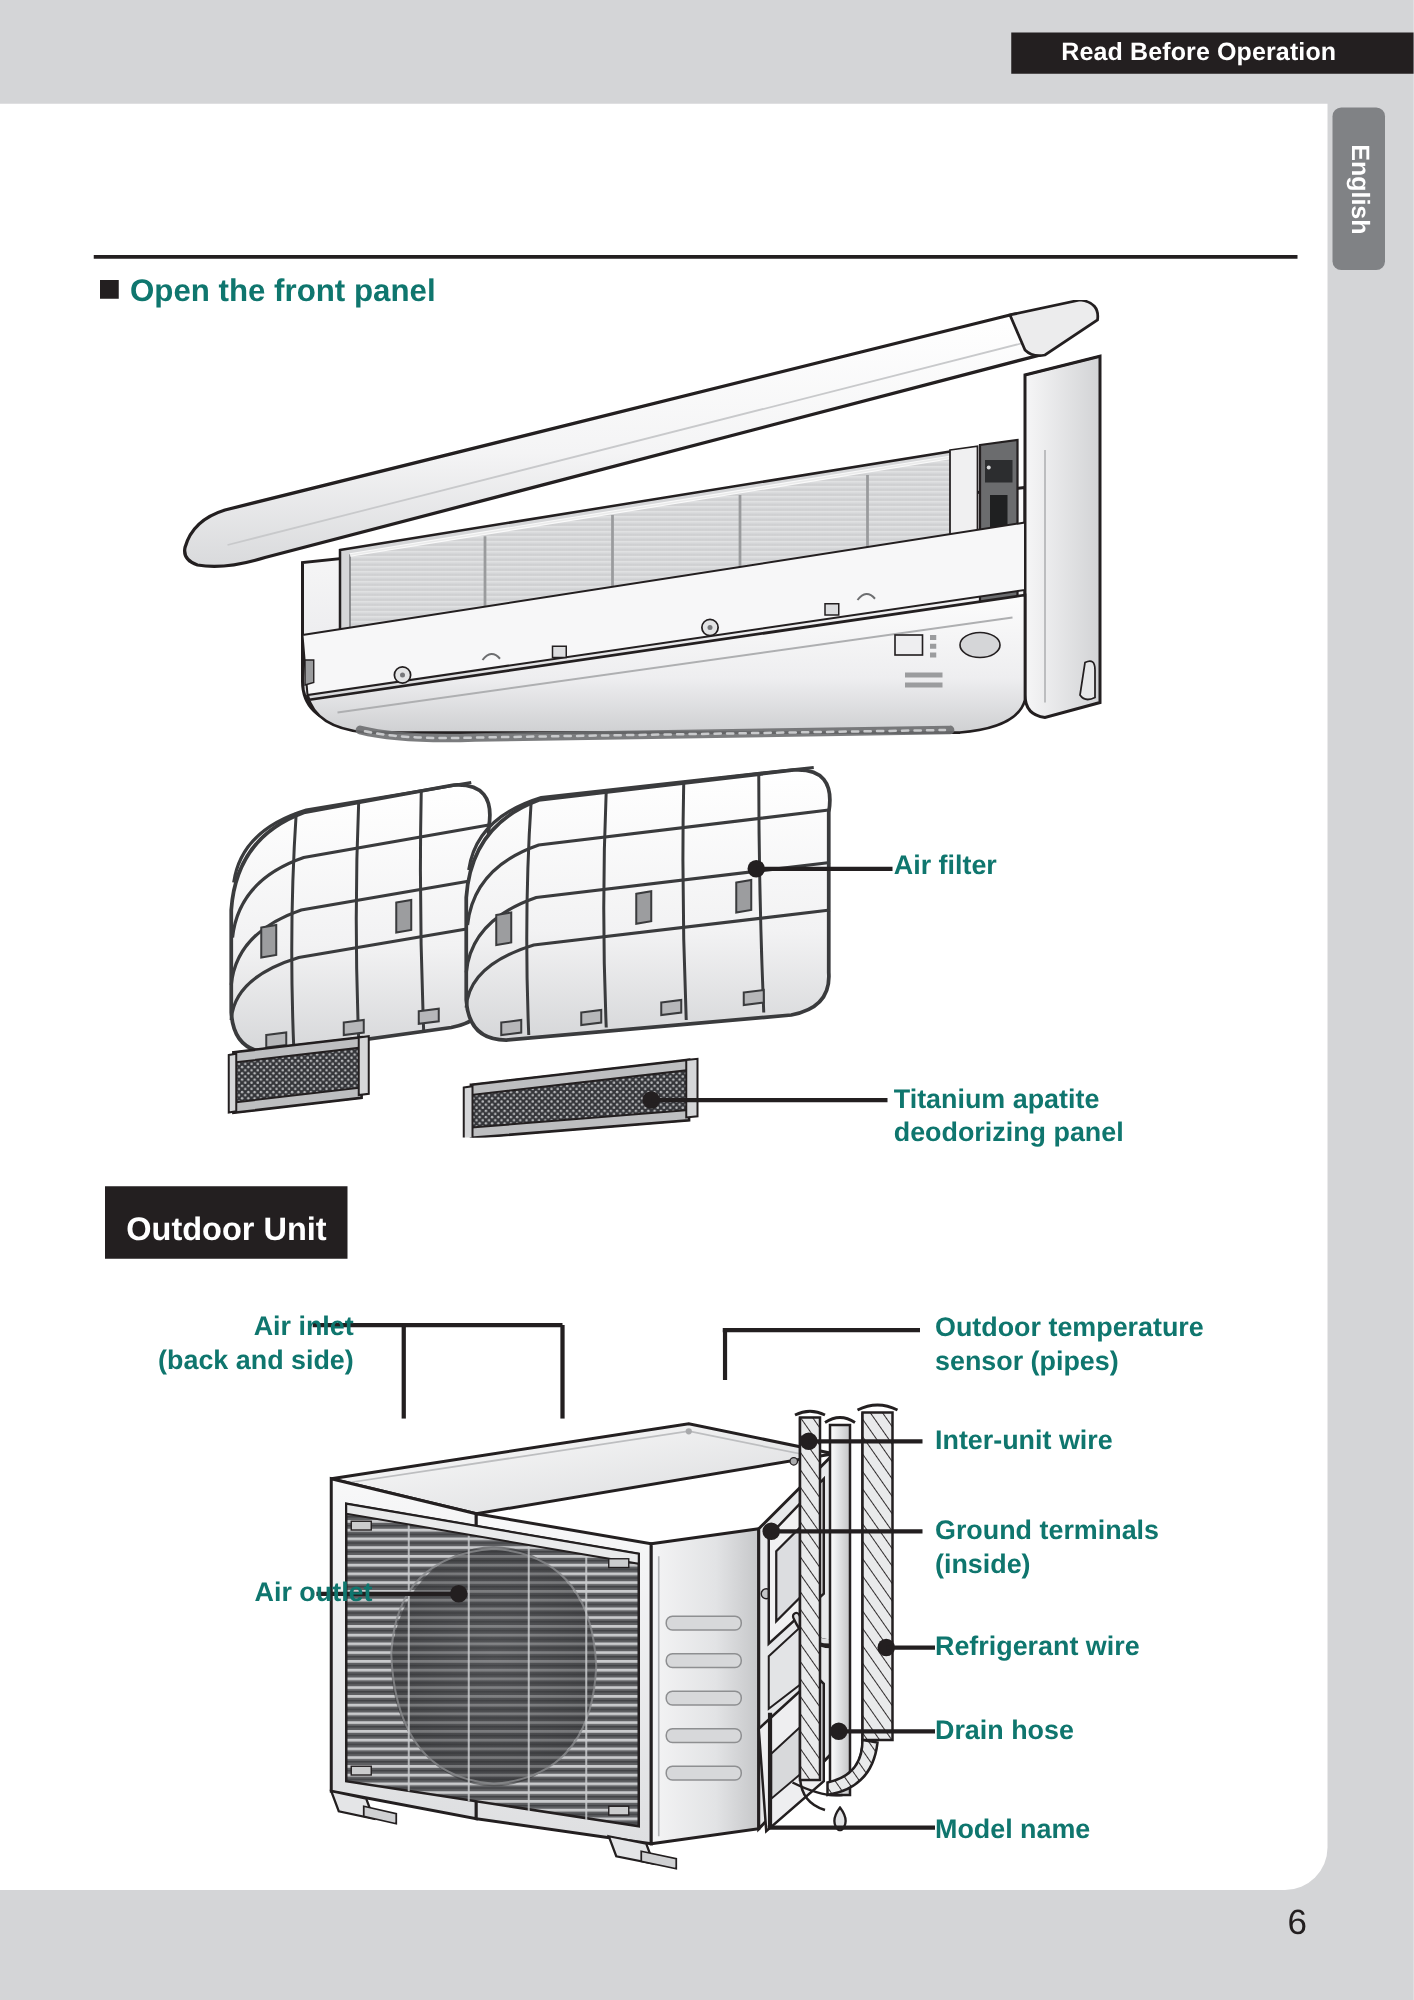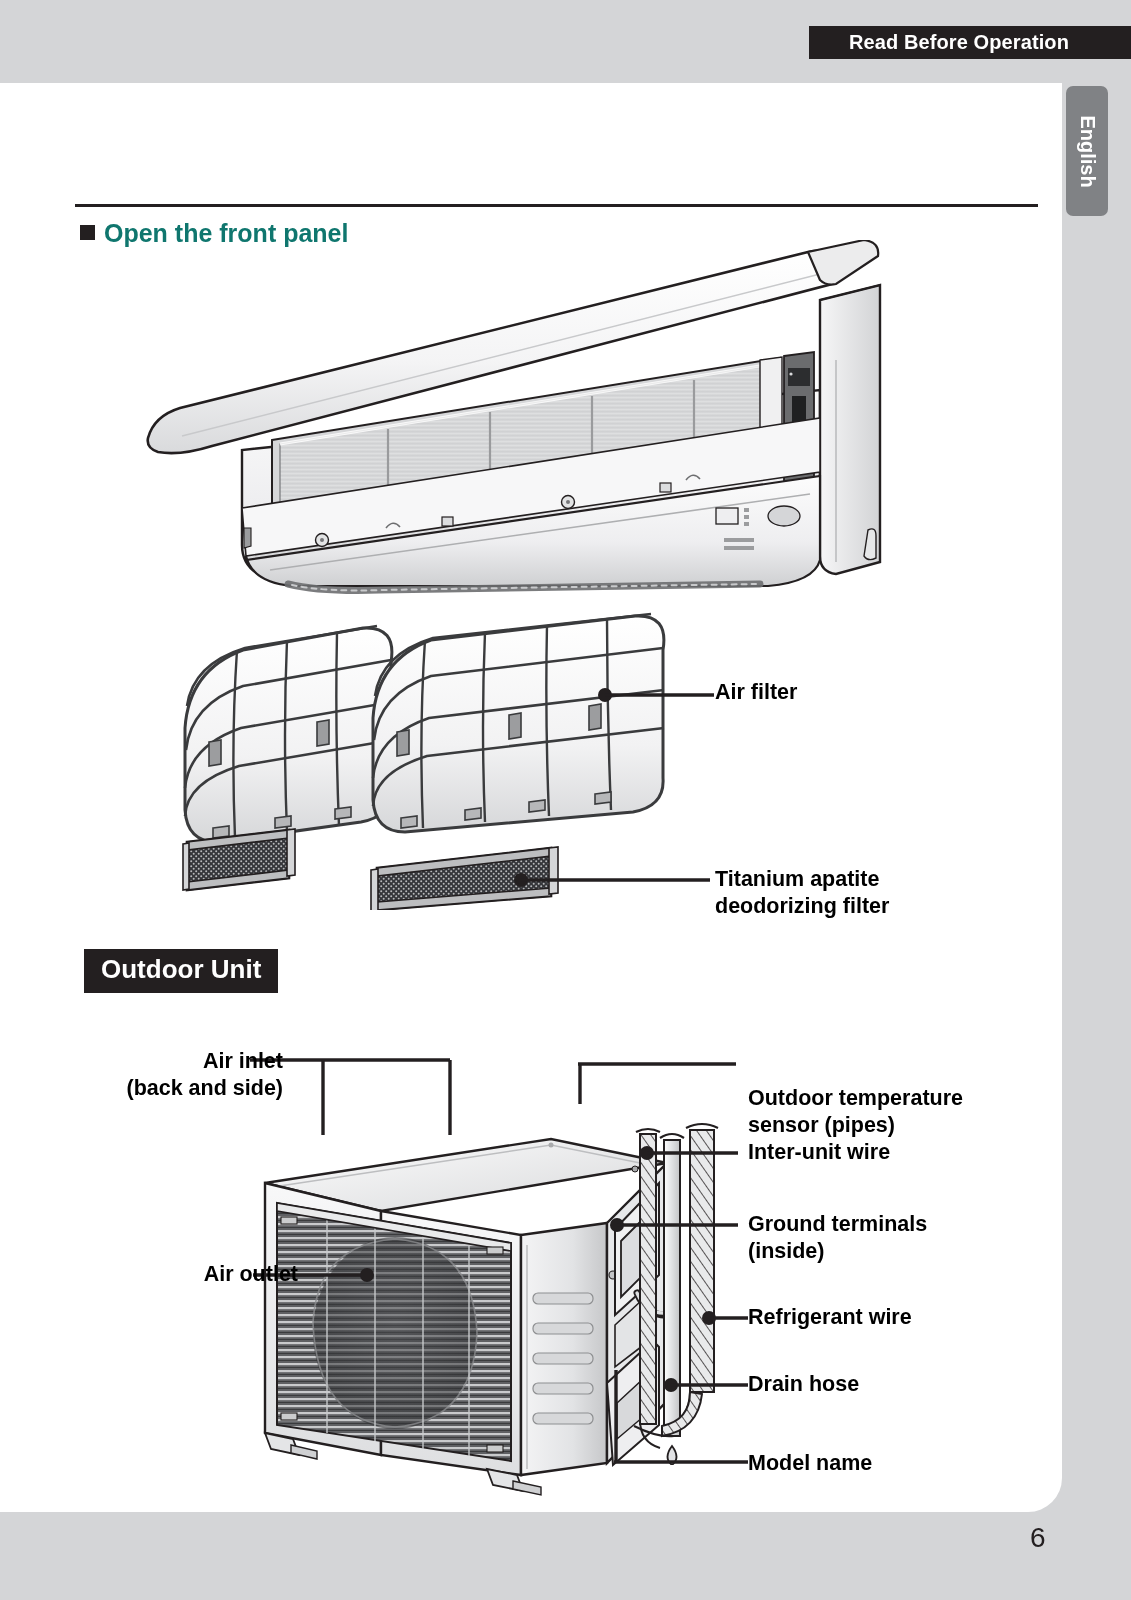--- a/index.html
+++ b/index.html
@@ -43,25 +43,25 @@
     font-size:25px;font-weight:bold;color:#0f766e;white-space:nowrap;
   }
   .sec-head .bullet{
     display:inline-block;width:15px;height:15px;background:#231f20;
     margin-right:9px;vertical-align:2px;
   }
   .blackbox{
     position:absolute;left:84px;top:949px;
     background:#231f20;color:#ffffff;
     font-size:26px;font-weight:bold;
-    padding:5px 17px 8px 17px;
+    padding:19px 17px 8px 17px;
   }
   
   .lbl{
-    position:absolute;font-size:21.5px;font-weight:bold;color:#000000;
+    position:absolute;font-size:21.5px;font-weight:bold;color:#0f766e;
     line-height:27px;white-space:nowrap;
   }
   .lbl.r{text-align:right;margin-left:36px;}
   .pageno{
     position:absolute;left:1030px;top:1522px;
     font-size:28px;color:#231f20;
   }
   svg{display:block;}
   .art{position:absolute;}
 </style>
@@ -293,21 +293,21 @@
 <div class="lbl" style="left:715px;top:679px;">Air filter</div>
 
 <div class="art" style="left:512px;top:868px;">
 <svg width="200" height="24" viewBox="0 0 200 24">
   <circle cx="9" cy="12" r="7" fill="#231f20"></circle>
   <line x1="9" y1="12" x2="198" y2="12" stroke="#231f20" stroke-width="3.4"></line>
 </svg>
 </div>
 <div class="lbl" style="left:715px;top:866px;">
   <div>Titanium apatite</div>
-  <div>deodorizing filter</div>
+  <div>deodorizing panel</div>
 </div>
 
 <div class="blackbox">Outdoor Unit</div>
 
 <div class="art" style="left:255px;top:1125px;">
 <svg width="420" height="380" viewBox="0 0 420 380">
   <defs>
     <linearGradient id="topG" x1="0" y1="0" x2="1" y2="1">
       <stop offset="0%" stop-color="#fdfdfd"></stop>
       <stop offset="100%" stop-color="#d8d9db"></stop>
@@ -444,21 +444,21 @@
 </svg>
 </div>
 <div class="lbl r" style="left:15px;top:1261px;width:247px;">Air outlet</div>
 
 <div class="art" style="left:578px;top:1060px;">
 <svg width="160" height="46" viewBox="0 0 160 46">
   <line x1="2" y1="44" x2="2" y2="4" stroke="#231f20" stroke-width="3.4"></line>
   <line x1="0" y1="4" x2="158" y2="4" stroke="#231f20" stroke-width="3.4"></line>
 </svg>
 </div>
-<div class="lbl" style="left:748px;top:1049px;margin-top:36px;">
+<div class="lbl" style="left:748px;top:1049px;">
   <div>Outdoor temperature</div>
   <div>sensor (pipes)</div>
 </div>
 
 <div class="art" style="left:638px;top:1140px;">
 <svg width="102" height="26" viewBox="0 0 102 26">
   <circle cx="9" cy="13" r="7" fill="#231f20"></circle>
   <line x1="9" y1="13" x2="100" y2="13" stroke="#231f20" stroke-width="3.4"></line>
 </svg>
 </div>

